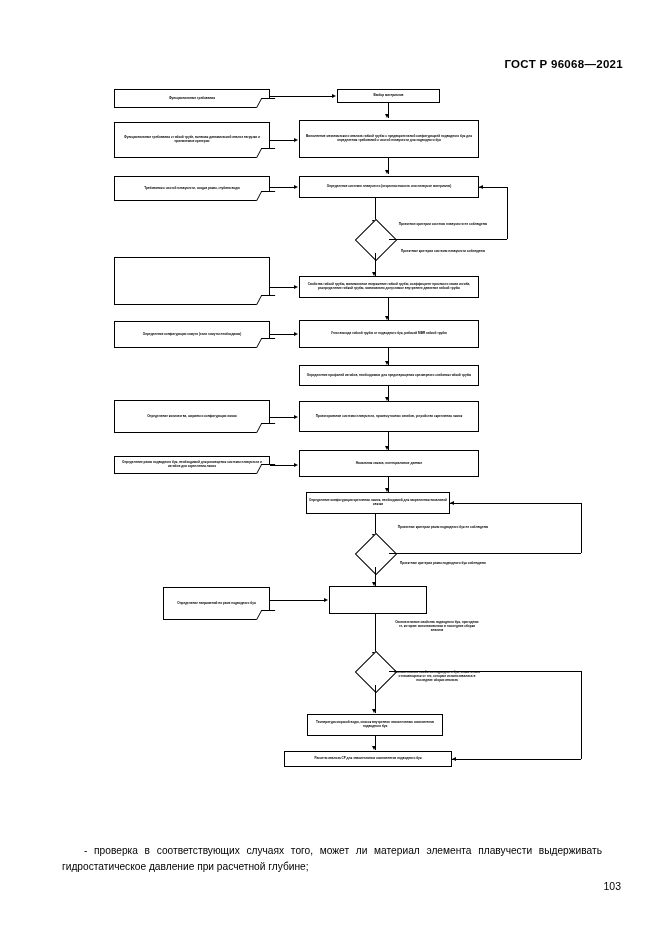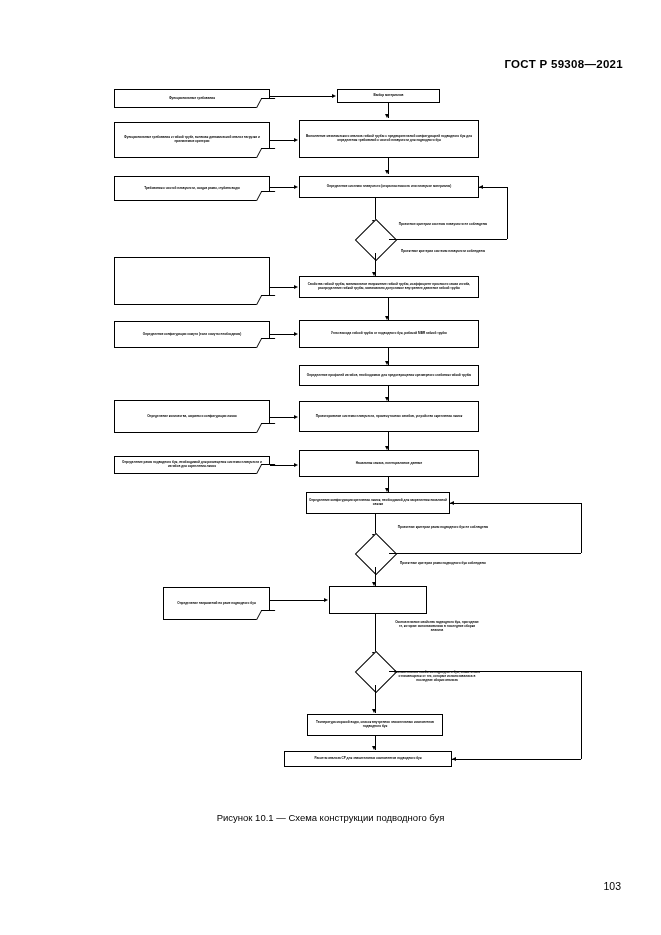--- a/index.html
+++ b/index.html
@@ -43,21 +43,21 @@
   .caption{position:absolute;left:0;top:812px;width:661px;text-align:center;font-size:9.5px;}
   .para{position:absolute;left:62px;top:843px;width:540px;font-size:10.2px;line-height:1.55;text-align:justify;}
   .para .ind{display:block;text-indent:22px;}
   .pageno{position:absolute;right:40px;top:880px;font-size:10.5px;margin-left:20px;}
 </style>
 </head>
 <body>
 
 <div class="page">
 
-  <div class="doc-header">ГОСТ Р 59308—2021</div>
+  <div class="doc-header">ГОСТ Р 96068—2021</div>
 
   <div class="chart">
 
     <div class="node doc" style="left:114px;top:89px;width:156px;height:19px;">
       <span class="txt">Функциональные требования</span>
     </div>
 
     <div class="node proc" style="left:337px;top:89px;width:103px;height:14px;">
       <span class="txt">Выбор материалов</span>
     </div>
@@ -223,18 +223,20 @@
 
     <div class="ln v" style="left:375px;top:736px;height:14px;"></div>
     <div class="arrow d" style="left:372.4px;top:746px;"></div>
 
     <div class="node proc" style="left:284px;top:751px;width:168px;height:16px;">
       <span class="txt">Расчеты анализа CP для значительных компонентов подводного буя</span>
     </div>
 
   </div>
 
-  <div class="caption">Рисунок 10.1 — Схема конструкции подводного буя</div>
-
+
+  <div class="para">
+    <span class="ind">- проверка в соответствующих случаях того, может ли материал элемента плавучести выдерживать гидростатическое давление при расчетной глубине;</span>
+  </div>
 
   <div class="pageno">103</div>
 
 </div>
 
 </body></html>

